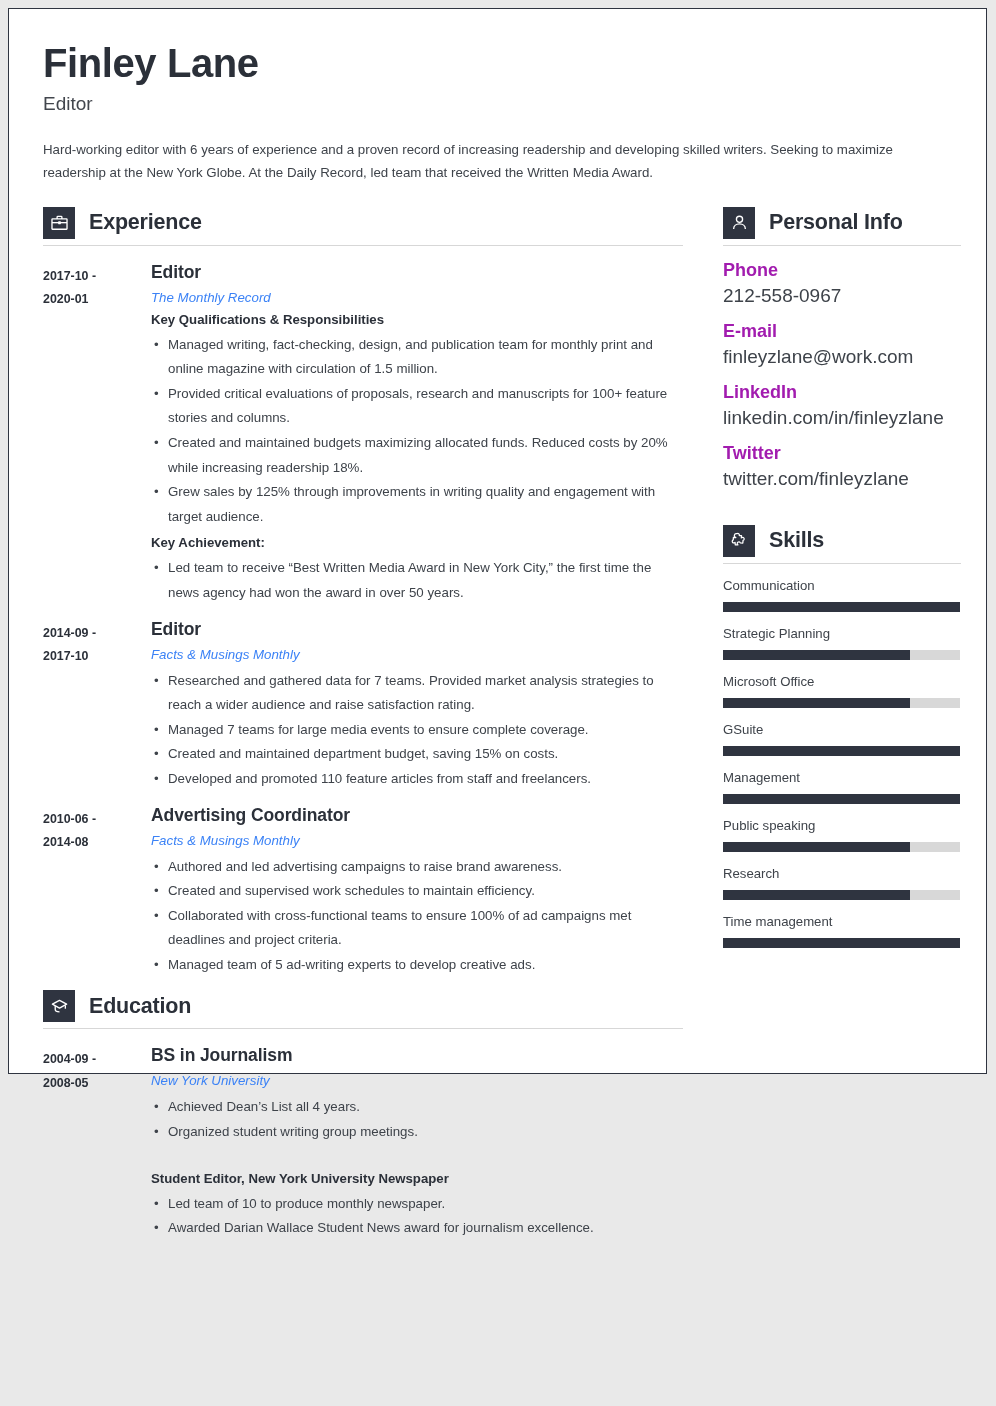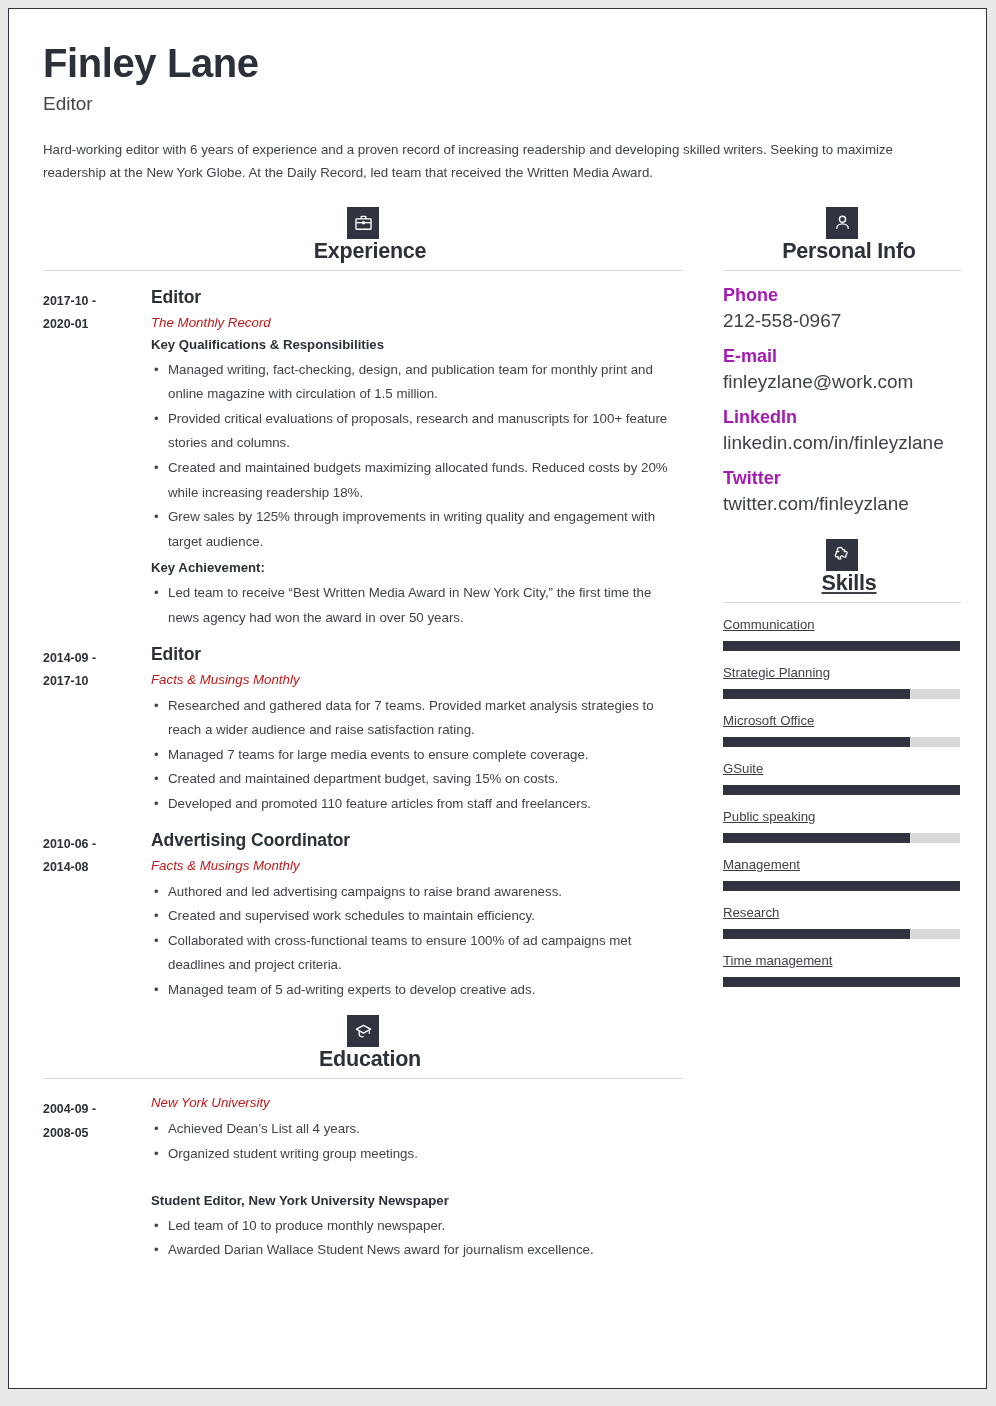--- a/index.html
+++ b/index.html
@@ -15,21 +15,21 @@
     font-family: "Liberation Sans", sans-serif;
     color: #3b3f45;
     overflow: hidden;
   }
 
   .page {
     position: absolute;
     left: 8px;
     top: 8px;
     width: 979px;
-    height: 1381px;
+    height: 1066px;
     background: #ffffff;
     border: 1px solid #2f3440;
     padding: 33px 34px 5px 34px;
   }
 
   
   .name {
     font-size: 40px;
     font-weight: bold;
     color: #2b3039;
@@ -58,21 +58,20 @@
     align-items: flex-start;
   }
   .col-left { width: 640px; flex: 0 0 640px; }
   .col-right { width: 238px; flex: 0 0 238px; margin-left: 40px; }
 
   
   .section-head {
     display: flex;
     align-items: center;
     margin-bottom: 6px;
-    flex-direction: column;
   }
   .sec-icon {
     width: 32px;
     height: 32px;
     background: #2f3440;
     display: flex;
     align-items: center;
     justify-content: center;
     flex: 0 0 32px;
   }
@@ -109,21 +108,21 @@
   .entry-role {
     font-size: 17.5px;
     font-weight: bold;
     color: #2b3039;
     margin: 0 0 7px 0;
     letter-spacing: -0.1px;
   }
   .entry-company {
     font-size: 13.3px;
     font-style: italic;
-    color: #b91c1c;
+    color: #3b82f6;
     margin: 0 0 7px 0;
   }
   .sub-head {
     font-size: 13.2px;
     font-weight: bold;
     color: #2b3039;
     margin: 0 0 6px 0;
   }
   .sub-head.spaced { margin-top: 6px; }
   ul.bullets {
@@ -153,21 +152,21 @@
   .info-label {
     font-size: 18px;
     font-weight: bold;
     color: #a21caf;
     margin-bottom: 4px;
   }
   .info-value {
     font-size: 19px;
     color: #3e434a;
   }
-  .skills-wrap { margin-top: 24px; text-decoration: underline; }
+  .skills-wrap { margin-top: 35px; }
   .skill { margin-bottom: 14px; }
   .skill-name {
     font-size: 13.2px;
     color: #3e434a;
     margin-bottom: 9px;
   }
   .skill-track {
     width: 237px;
     height: 10px;
     background: #d8d8d8;
@@ -273,20 +272,21 @@
           <span class="sec-title">Education</span>
         </div>
         <div class="sec-rule"></div>
 
         <div class="entry">
           <div class="entry-dates">
             <div>2004-09 -</div>
             <div>2008-05</div>
           </div>
           <div class="entry-body">
+            <div class="entry-role">BS in Journalism</div>
             <div class="entry-company">New York University</div>
             <ul class="bullets">
               <li>Achieved Dean’s List all 4 years.</li>
               <li>Organized student writing group meetings.</li>
             </ul>
             <div class="edu-extra">
               <div class="sub-head">Student Editor, New York University Newspaper</div>
               <ul class="bullets">
                 <li>Led team of 10 to produce monthly newspaper.</li>
                 <li>Awarded Darian Wallace Student News award for journalism excellence.</li>
@@ -359,29 +359,29 @@
             <div class="skill-fill" style="width: 79%;"></div>
           </div>
         </div>
         <div class="skill">
           <div class="skill-name">GSuite</div>
           <div class="skill-track">
             <div class="skill-fill" style="width: 100%;"></div>
           </div>
         </div>
         <div class="skill">
+          <div class="skill-name">Management</div>
+          <div class="skill-track">
+            <div class="skill-fill" style="width: 100%;"></div>
+          </div>
+        </div>
+        <div class="skill">
           <div class="skill-name">Public speaking</div>
           <div class="skill-track">
             <div class="skill-fill" style="width: 79%;"></div>
-          </div>
-        </div>
-        <div class="skill">
-          <div class="skill-name">Management</div>
-          <div class="skill-track">
-            <div class="skill-fill" style="width: 100%;"></div>
           </div>
         </div>
         <div class="skill">
           <div class="skill-name">Research</div>
           <div class="skill-track">
             <div class="skill-fill" style="width: 79%;"></div>
           </div>
         </div>
         <div class="skill">
           <div class="skill-name">Time management</div>

